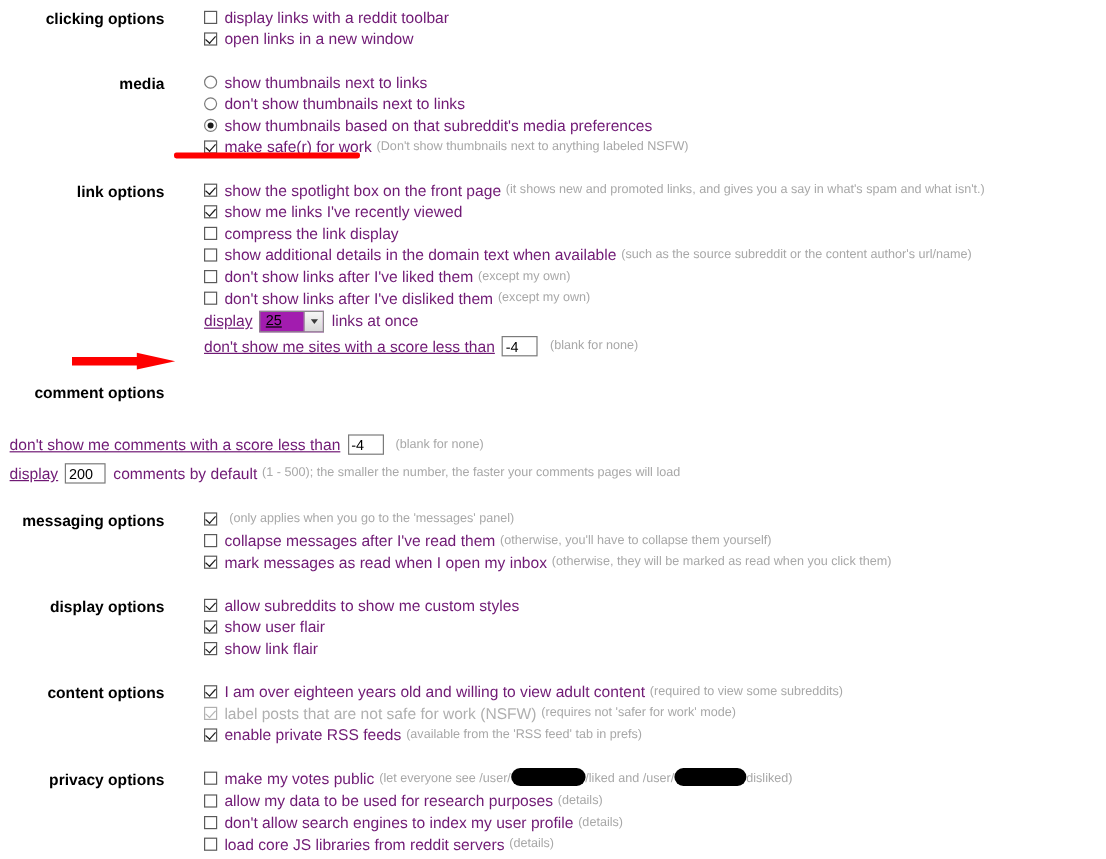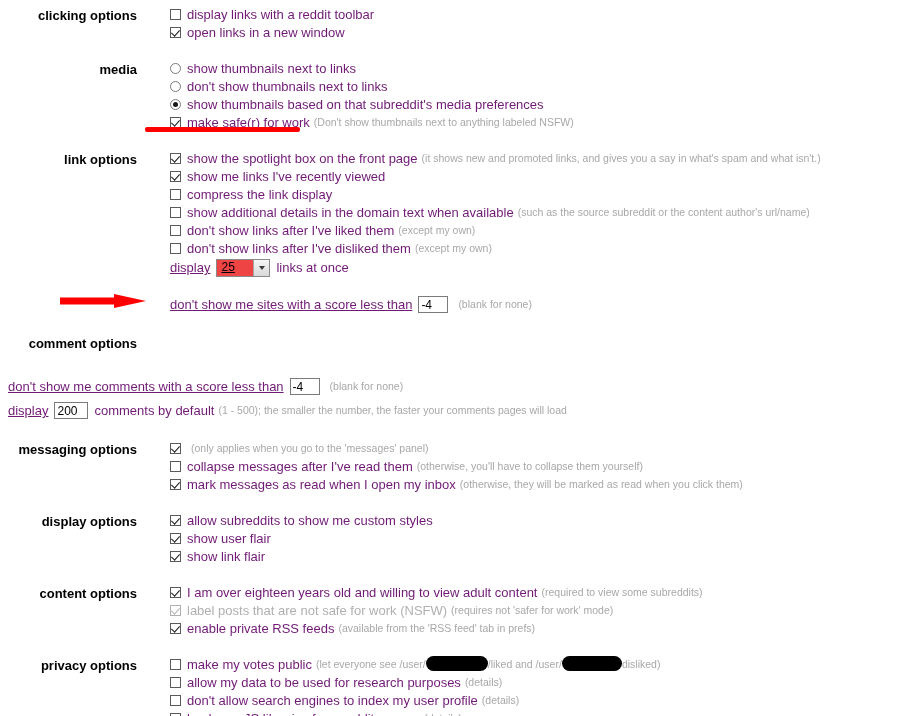--- a/index.html
+++ b/index.html
@@ -142,21 +142,21 @@
     box-sizing: border-box;
     line-height: 15px;
   }
   .num-input.wide { width: 34px; }
 
   .select-box {
     display: inline-flex;
     align-items: center;
     height: 18px;
     border: 1px solid #8a8a8a;
-    background: #ef4444;
+    background: #a21caf;
     box-sizing: border-box;
     font-size: 12px;
     text-decoration: underline;
   }
   .select-box .sv {
     padding: 0 6px 0 4px;
     min-width: 26px;
     color: #000;
   }
   .select-box .arrowbtn {
@@ -294,21 +294,21 @@
 
       <div class="inline-row">
         <span class="lead opt-text">display</span>
         <span class="select-box">
           <span class="sv">25</span>
           <span class="arrowbtn"></span>
         </span>
         <span class="trail opt-text">links at once</span>
       </div>
 
-      <div class="inline-row" style="margin-top:18px;">
+      <div class="inline-row" style="margin-top:2px;">
         <span class="lead opt-text">don't show me sites with a score less than</span>
         <input class="num-input" type="text" value="-4" style="">
         <span class="note" style="margin-left:10px;">(blank for none)</span>
       </div>
     </div>
   </div>
 
   <div class="group" style="margin-top:10px;flex-direction:column;">
     <div class="group-label">comment options</div>
     <div class="group-body">

